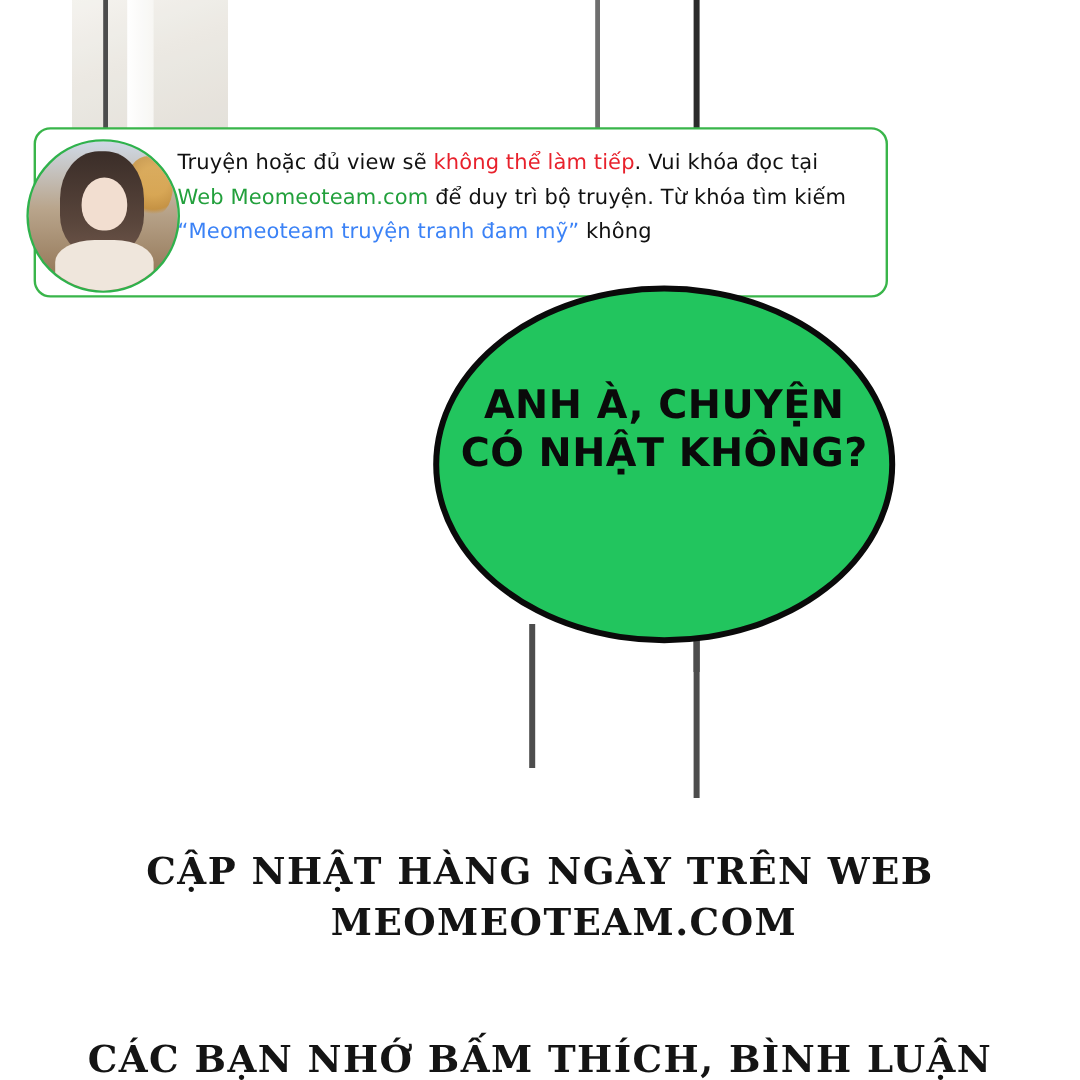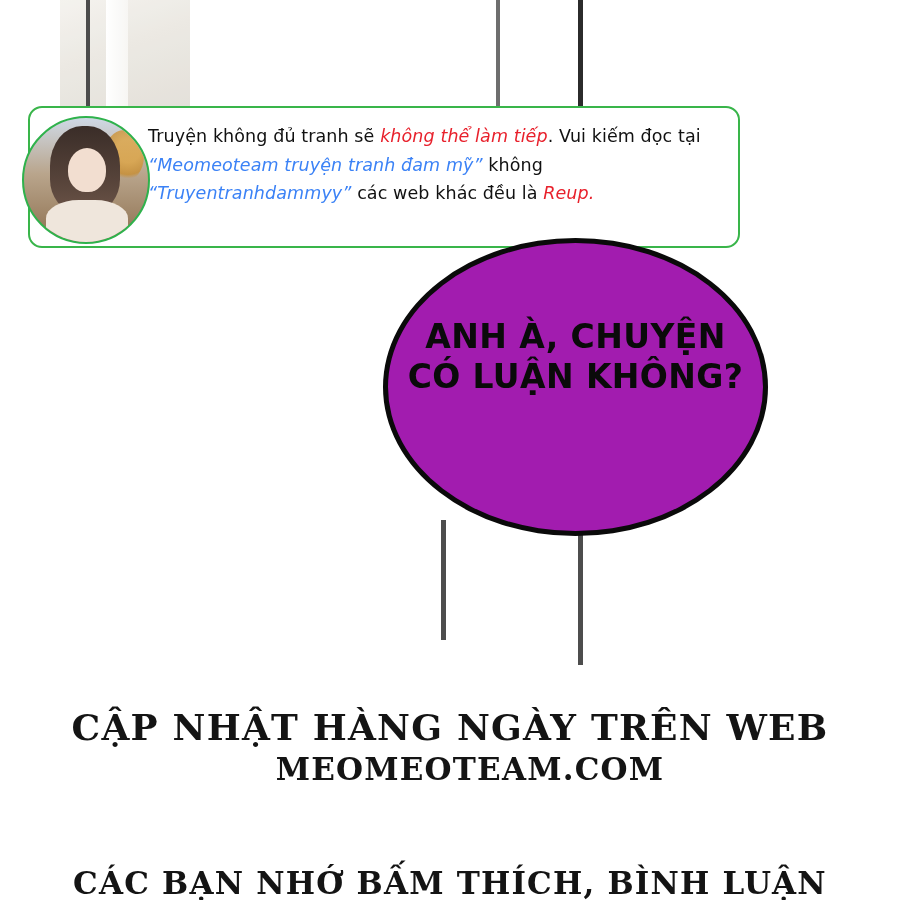--- a/index.html
+++ b/index.html
@@ -159,32 +159,32 @@
     font-family: "DejaVu Sans", sans-serif;
     font-size: 17.5px;
     line-height: 28.5px;
     color: #111111;
     letter-spacing: .1px;
   }
   .notice-text .ln { display: block; white-space: nowrap; }
   .red   { color: #e8212c; }
   .green { color: #22a03c; }
   .blue  { color: #3b82f6; }
-  .i     { font-style: italic; }
+  .i     { }
 
   
   .bubble {
     position: absolute;
-    left: 383px;
+    left: 361px;
     top: 238px;
     width: 385px;
     height: 298px;
     border: 5px solid #0a0a0a;
     border-radius: 50%;
-    background: #a21caf;
+    background: #22c55e;
     box-sizing: border-box;
   }
   .bubble-text {
     position: absolute;
     left: 0;
     right: 0;
     top: 74px;
     text-align: center;
     font-family: "DejaVu Sans", sans-serif;
     font-weight: 700;
@@ -201,21 +201,21 @@
     left: 0;
     right: 0;
     top: 706px;
     text-align: center;
     font-family: "DejaVu Serif", serif;
     font-weight: 700;
     color: #141414;
   }
   .promo .l1 {
     display: block;
-    font-size: 36px;
+    font-size: 31px;
     line-height: 42px;
     letter-spacing: 1.2px;
   }
   .promo .l2 {
     display: block;
     font-size: 31px;
     line-height: 42px;
     letter-spacing: 1.2px;
     padding-left: 40px;
   }
@@ -246,30 +246,30 @@
   <div class="line-lower2"></div>
 
   <div class="notice">
     <div class="notice-avatar">
       <div class="leaf"></div>
       <div class="hair"></div>
       <div class="face"></div>
       <div class="body"></div>
     </div>
     <div class="notice-text">
-      <span class="ln"><span>Truyện không đủ tranh sẽ </span><span class="red i">không thể làm tiếp</span><span>. Vui kiếm đọc tại</span></span>
+      <span class="ln"><span>Truyện hoặc đủ view sẽ </span><span class="red i">không thể làm tiếp</span><span>. Vui khóa đọc tại</span></span>
+      <span class="ln"><span class="green i">Web Meomeoteam.com</span><span> để duy trì bộ truyện. Từ khóa tìm kiếm</span></span>
       <span class="ln"><span class="blue i">“Meomeoteam truyện tranh đam mỹ”</span><span> không</span></span>
-      <span class="ln"><span class="blue i">“Truyentranhdammyy”</span><span> các web khác đều là </span><span class="red i">Reup.</span></span>
     </div>
   </div>
 
   <div class="bubble">
     <div class="bubble-text">
       <span>ANH À, CHUYỆN</span>
-      <span>CÓ LUẬN KHÔNG?</span>
+      <span>CÓ NHẬT KHÔNG?</span>
     </div>
   </div>
 
   <div class="promo">
     <span class="l1">CẬP NHẬT HÀNG NGÀY TRÊN WEB</span>
     <span class="l2">MEOMEOTEAM.COM</span>
   </div>
   <div class="promo2">CÁC BẠN NHỚ BẤM THÍCH, BÌNH LUẬN</div>
 
 </div>

